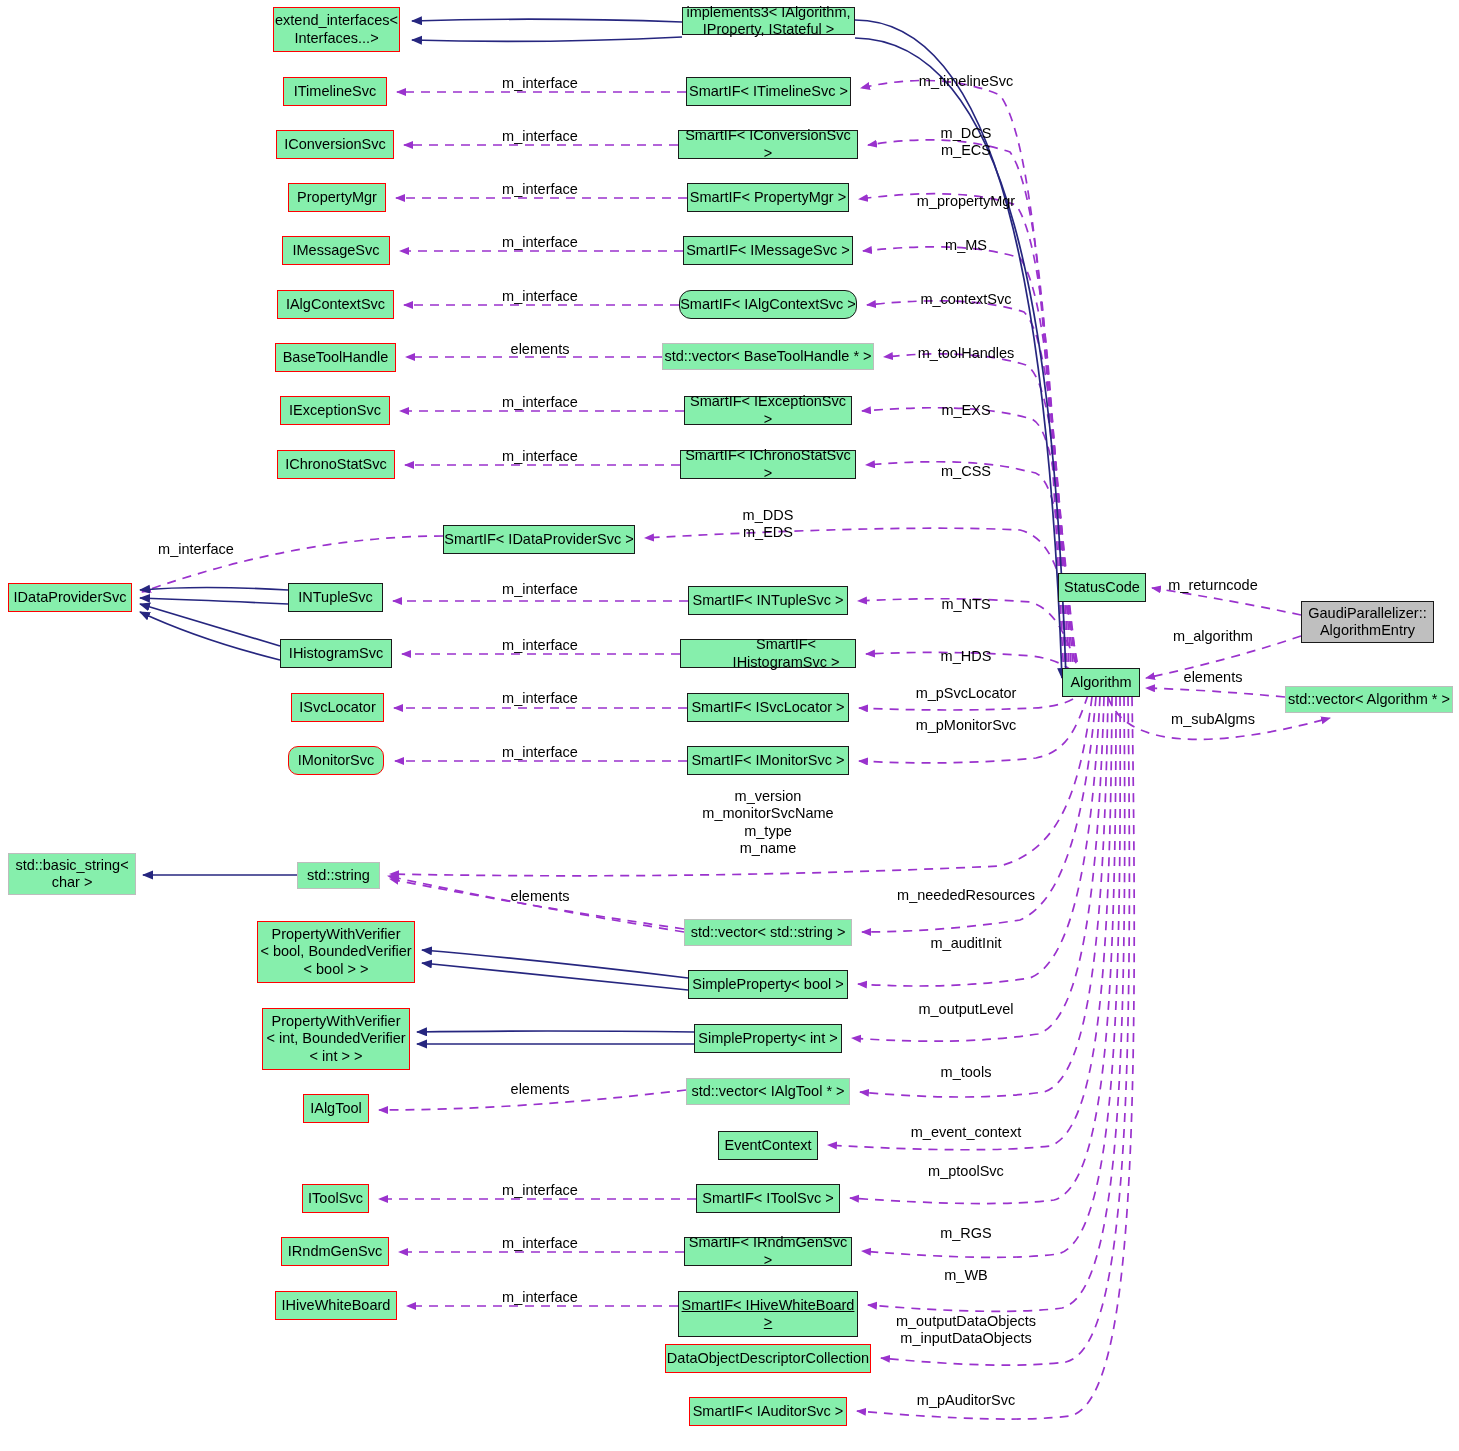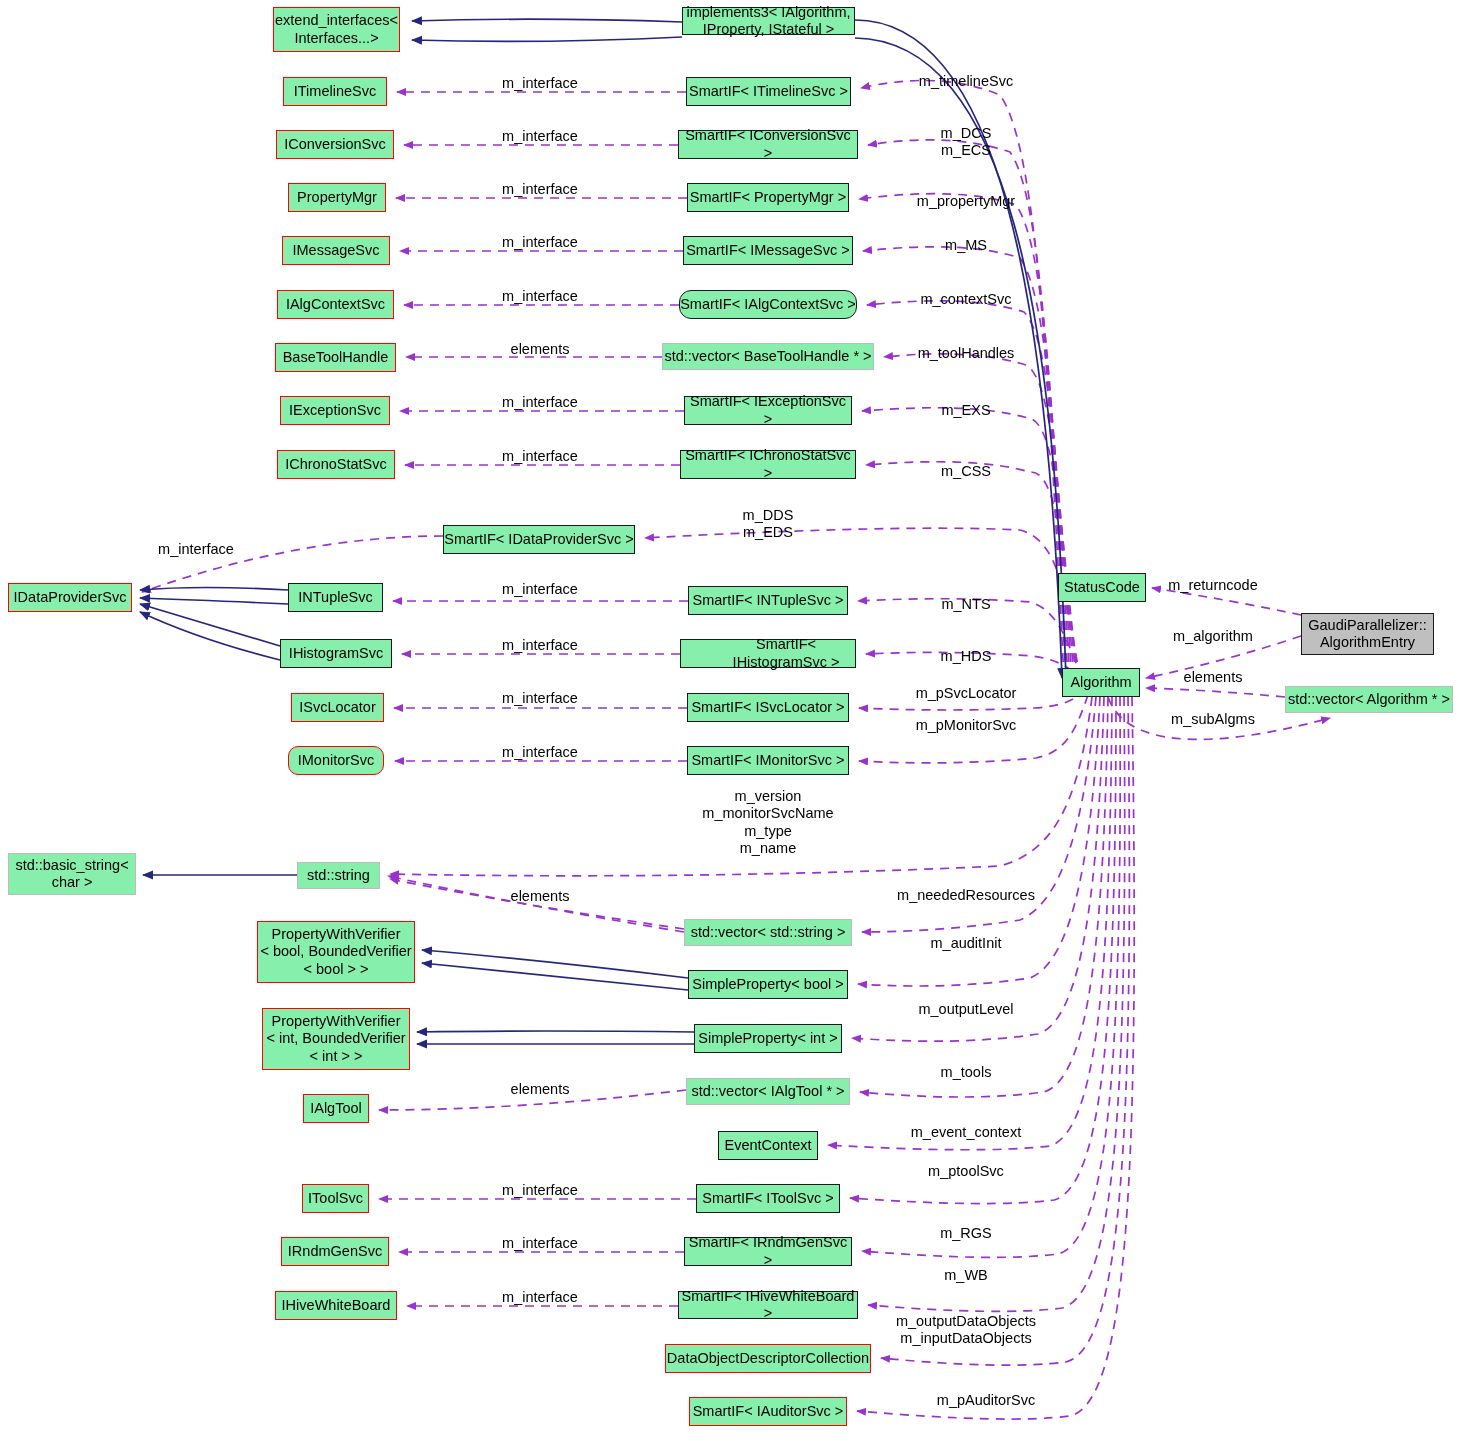--- a/index.html
+++ b/index.html
@@ -33,21 +33,21 @@
     font-size: 14.5px;
     line-height: 1.18;
     color: #000000;
     background: #86efac;
     white-space: pre-line;
     z-index: 5;
   }
   .node.red    { border: 1.6px solid #ff0000; }
   .node.black  { border: 1.6px solid #1a1a1a; }
   .node.gray   { border: 1.4px solid #bdbdbd; }
-  .node.filled { border: 1.6px solid #1a1a1a; background: #bfbfbf; margin-top: 12px; }
+  .node.filled { border: 1.6px solid #1a1a1a; background: #bfbfbf; }
   .edge-label {
     position: absolute;
     font-size: 14.5px;
     line-height: 1.2;
     color: #000000;
     text-align: center;
     white-space: pre-line;
     z-index: 6;
     transform: translateX(-50%);
   }
@@ -206,21 +206,21 @@
 &lt; int &gt; &gt;</div>
       <div class="node black" style="left: 694px; top: 1024px; width: 148px; height: 29px;">SimpleProperty&lt; int &gt;</div>
       <div class="node red" style="left: 303px; top: 1094px; width: 66px; height: 29px;">IAlgTool</div>
       <div class="node gray" style="left: 686px; top: 1078px; width: 164px; height: 27px;">std::vector&lt; IAlgTool * &gt;</div>
       <div class="node black" style="left: 718px; top: 1131px; width: 100px; height: 29px;">EventContext</div>
       <div class="node red" style="left: 302px; top: 1184px; width: 67px; height: 29px;">IToolSvc</div>
       <div class="node black" style="left: 696px; top: 1184px; width: 144px; height: 29px;">SmartIF&lt; IToolSvc &gt;</div>
       <div class="node red" style="left: 281px; top: 1237px; width: 108px; height: 29px;">IRndmGenSvc</div>
       <div class="node black" style="left: 684px; top: 1237px; width: 168px; height: 29px;">SmartIF&lt; IRndmGenSvc &gt;</div>
       <div class="node red" style="left: 275px; top: 1291px; width: 122px; height: 29px;">IHiveWhiteBoard</div>
-      <div class="node black" style="left: 678px; top: 1291px; width: 180px; height: 28px;">SmartIF&lt; IHiveWhiteBoard &gt;</div>
+      <div class="node black" style="left: 678px; top: 1291px; width: 180px; height: 46px; text-decoration: underline;">SmartIF&lt; IHiveWhiteBoard &gt;</div>
       <div class="node red" style="left: 665px; top: 1344px; width: 206px; height: 29px; text-align: right;">DataObjectDescriptorCollection</div>
       <div class="node red" style="left: 689px; top: 1397px; width: 158px; height: 29px;">SmartIF&lt; IAuditorSvc &gt;</div>
     </div>
   <div id="labels-layer">
       <div class="edge-label" style="left: 540px; top: 75px;">m_interface</div>
       <div class="edge-label" style="left: 540px; top: 128px;">m_interface</div>
       <div class="edge-label" style="left: 540px; top: 181px;">m_interface</div>
       <div class="edge-label" style="left: 540px; top: 234px;">m_interface</div>
       <div class="edge-label" style="left: 540px; top: 288px;">m_interface</div>
       <div class="edge-label" style="left: 540px; top: 341px;">elements</div>
@@ -258,20 +258,20 @@
       <div class="edge-label" style="left: 966px; top: 887px;">m_neededResources</div>
       <div class="edge-label" style="left: 966px; top: 935px;">m_auditInit</div>
       <div class="edge-label" style="left: 966px; top: 1001px;">m_outputLevel</div>
       <div class="edge-label" style="left: 966px; top: 1064px;">m_tools</div>
       <div class="edge-label" style="left: 966px; top: 1124px;">m_event_context</div>
       <div class="edge-label" style="left: 966px; top: 1163px;">m_ptoolSvc</div>
       <div class="edge-label" style="left: 966px; top: 1225px;">m_RGS</div>
       <div class="edge-label" style="left: 966px; top: 1267px;">m_WB</div>
       <div class="edge-label" style="left: 966px; top: 1313px;">m_outputDataObjects
 m_inputDataObjects</div>
-      <div class="edge-label" style="left: 966px; top: 1392px; margin-left: 20px;">m_pAuditorSvc</div>
+      <div class="edge-label" style="left: 966px; top: 1392px;">m_pAuditorSvc</div>
       <div class="edge-label" style="left: 1213px; top: 577px;">m_returncode</div>
       <div class="edge-label" style="left: 1213px; top: 628px;">m_algorithm</div>
       <div class="edge-label" style="left: 1213px; top: 669px;">elements</div>
       <div class="edge-label" style="left: 1213px; top: 711px;">m_subAlgms</div>
     </div>
 
 </div>
 
 </body></html>

